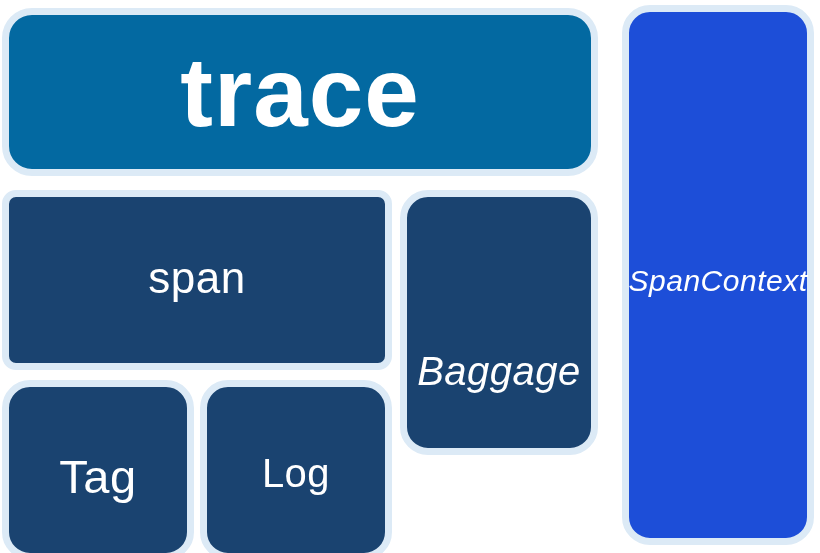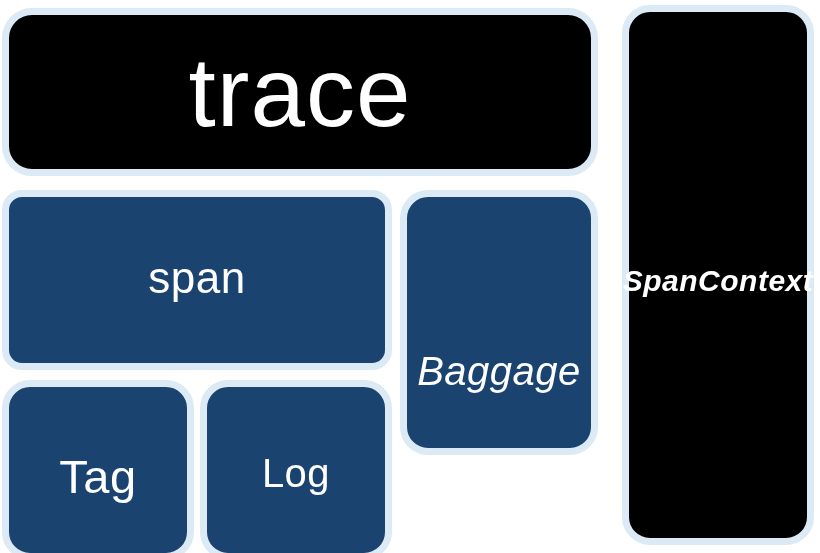--- a/index.html
+++ b/index.html
@@ -52,21 +52,21 @@
   .node--trace .label {
     font-size: 98px;
     letter-spacing: 1px;
   }
 
   .node--span {
     left: 2px;
     top: 190px;
     width: 390px;
     height: 180px;
-    border-radius: 20px;
+    border-radius: 14px;
   }
   .node--span .label {
     font-size: 44px;
     position: relative;
     top: -2px;
   }
 
   .node--tag {
     left: 2px;
     top: 380px;
@@ -123,37 +123,37 @@
     font-style: italic;
     position: relative;
     top: 254px;
   }
 </style>
 </head>
 <body>
 
 <div id="diagram" style="background: rgb(255, 255, 255);">
 
-  <div class="node node--trace" style="background: #000000; border-color: rgb(220, 234, 246); color: rgb(255, 255, 255);">
+  <div class="node node--trace" style="background: #0369a1; border-color: rgb(220, 234, 246); color: rgb(255, 255, 255); font-weight: bold;">
     <span class="label" style="font-style: normal;">trace</span>
   </div>
 
   <div class="node node--span" style="background: rgb(26, 67, 112); border-color: rgb(220, 234, 246); color: rgb(255, 255, 255);">
     <span class="label" style="font-style: normal;">span</span>
   </div>
 
   <div class="node node--tag" style="background: rgb(26, 67, 112); border-color: rgb(220, 234, 246); color: rgb(255, 255, 255);">
     <span class="label" style="font-style: normal;">Tag</span>
   </div>
 
   <div class="node node--log" style="background: rgb(26, 67, 112); border-color: rgb(220, 234, 246); color: rgb(255, 255, 255);">
     <span class="label" style="font-style: normal;">Log</span>
   </div>
 
   <div class="node node--baggage" style="background: rgb(26, 67, 112); border-color: rgb(220, 234, 246); color: rgb(255, 255, 255);">
     <span class="label" style="font-style: italic;">Baggage</span>
   </div>
 
-  <div class="node node--spancontext" style="background: #000000; border-color: rgb(220, 234, 246); color: rgb(255, 255, 255); font-weight: bold;">
+  <div class="node node--spancontext" style="background: #1d4ed8; border-color: rgb(220, 234, 246); color: rgb(255, 255, 255);">
     <span class="label" style="font-style: italic;">SpanContext</span>
   </div>
 
 </div>
 
 </body></html>

